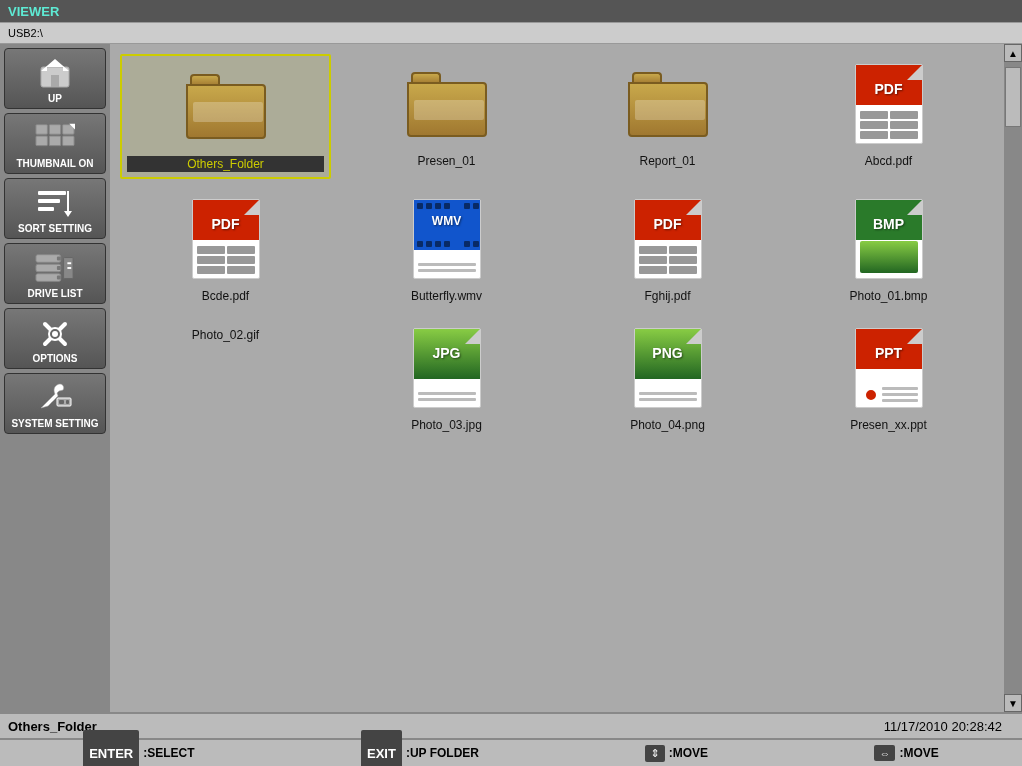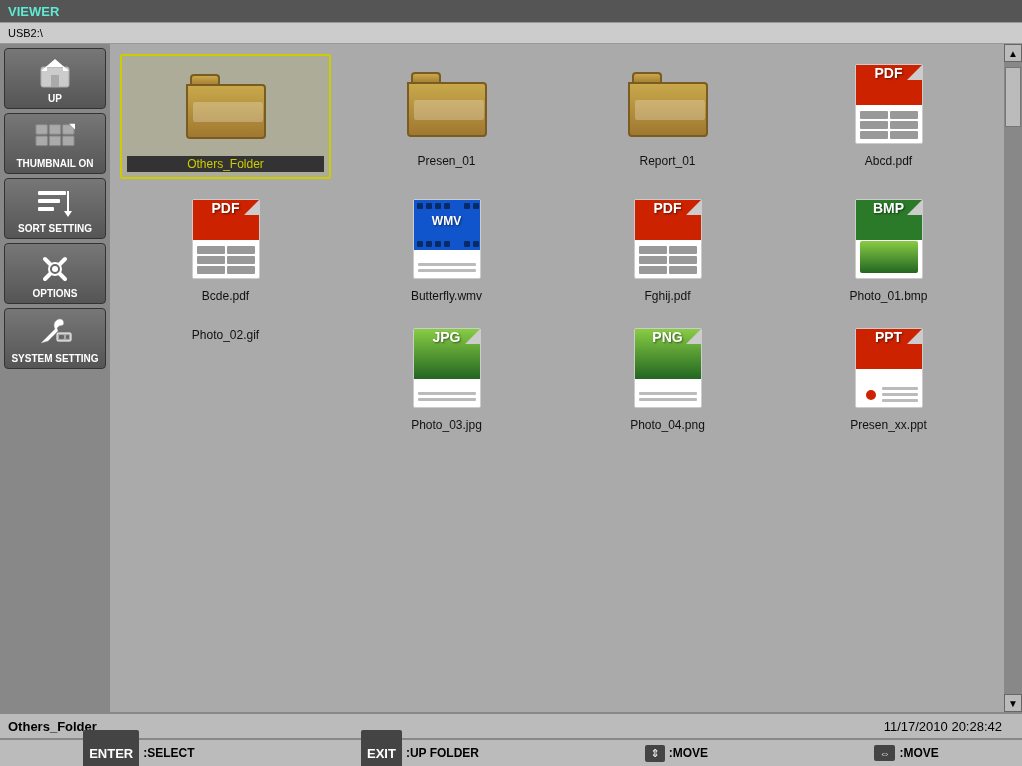--- a/index.html
+++ b/index.html
@@ -219,21 +219,21 @@
       top: 0;
       left: 0;
       right: 0;
       height: 40px;
       background: #cc2200;
     }
     .doc-top-red.green { background: #2a7a2a; }
     
     .badge-label {
       position: absolute;
-      top: 0;
+      top: 16px;
       left: 50%;
       transform: translateX(-50%);
       font-size: 13px;
       font-weight: bold;
       color: white;
       z-index: 2;
       text-shadow: 1px 1px 2px rgba(0,0,0,0.5);
     }
     
     .doc-lines {
@@ -407,20 +407,36 @@
           <rect x="2" y="4" width="28" height="4" rx="1" fill="white"></rect>
           <rect x="2" y="12" width="22" height="4" rx="1" fill="white"></rect>
           <rect x="2" y="20" width="16" height="4" rx="1" fill="white"></rect>
           <line x1="32" y1="4" x2="32" y2="28" stroke="white" stroke-width="2"></line>
           <polygon points="28,24 32,30 36,24" fill="white"></polygon>
         </svg>
       </div>
       <span>SORT SETTING</span>
     </div>
 
+    <div class="sidebar-btn">
+      <div class="icon-area">
+        <svg width="42" height="30" viewBox="0 0 42 30">
+          <rect x="1" y="1" width="26" height="8" rx="2" fill="#aaa" stroke="#888"></rect>
+          <rect x="23" y="3" width="4" height="4" rx="1" fill="#777"></rect>
+          <rect x="1" y="11" width="26" height="8" rx="2" fill="#aaa" stroke="#888"></rect>
+          <rect x="23" y="13" width="4" height="4" rx="1" fill="#777"></rect>
+          <rect x="1" y="21" width="26" height="8" rx="2" fill="#aaa" stroke="#888"></rect>
+          <rect x="23" y="23" width="4" height="4" rx="1" fill="#777"></rect>
+          <rect x="30" y="4" width="10" height="22" rx="1" fill="#888" stroke="#666"></rect>
+          <line x1="34" y1="10" x2="38" y2="10" stroke="white" stroke-width="2"></line>
+          <line x1="34" y1="15" x2="38" y2="15" stroke="white" stroke-width="2"></line>
+        </svg>
+      </div>
+      <span>DRIVE LIST</span>
+    </div>
 
     <div class="sidebar-btn">
       <div class="icon-area">
         <svg width="36" height="34" viewBox="0 0 36 34">
 
           <line x1="8" y1="8" x2="28" y2="28" stroke="white" stroke-width="4" stroke-linecap="round"></line>
           <line x1="28" y1="8" x2="8" y2="28" stroke="white" stroke-width="4" stroke-linecap="round"></line>
           <circle cx="18" cy="18" r="6" fill="#666" stroke="white" stroke-width="2"></circle>
           <circle cx="18" cy="18" r="3" fill="white"></circle>
         </svg>

